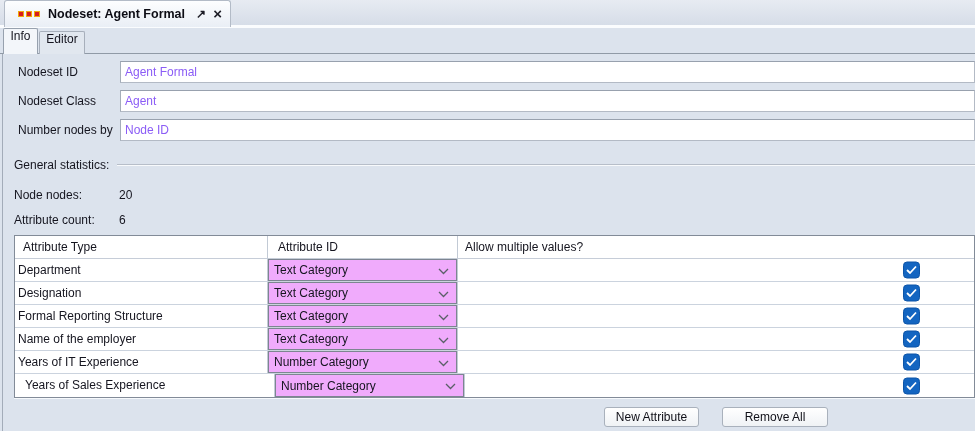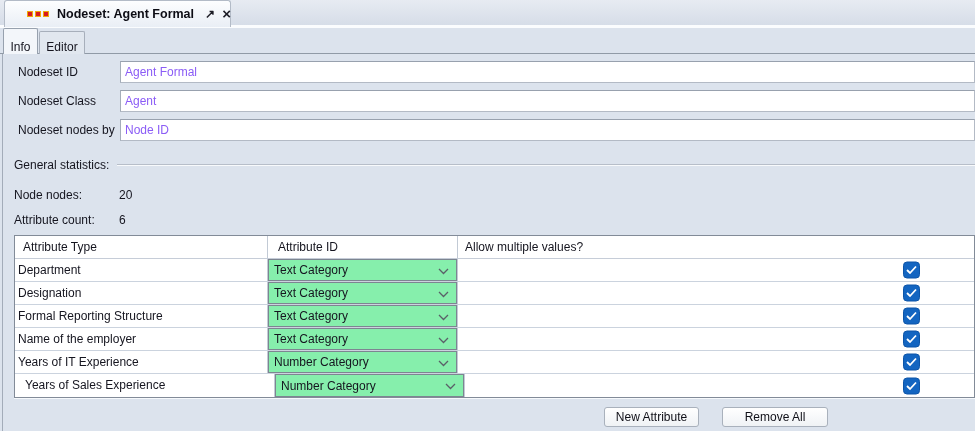--- a/index.html
+++ b/index.html
@@ -8,29 +8,29 @@
     background:#dce3ed;color:#15151f;
     font-family:"Liberation Sans",sans-serif;font-size:12px;
   }
   
   .doc-strip{position:absolute;left:0;top:0;width:975px;height:25px;
     background:linear-gradient(#e7ebf2,#d6dde8);}
   .white-sep{position:absolute;left:0;top:25px;width:975px;height:3px;background:#fafcfe;}
   .doc-tab{position:absolute;left:4px;top:0;width:227px;height:27px;
     background:linear-gradient(#fdfeff,#e9eef5);
     border:1px solid #b3bbc7;border-bottom:none;border-radius:3px 3px 0 0;
-    box-sizing:border-box;display:flex;align-items:center;padding:0 22px;z-index:3;}
+    box-sizing:border-box;display:flex;align-items:center;padding:0 13px;z-index:3;}
   .sq-icon{display:inline-flex;gap:2px;margin-right:8px;}
   .sq-icon i{display:block;width:6px;height:6px;background:#d81c1c;border:1px solid #efa90a;box-sizing:border-box;}
   .doc-title{font-weight:bold;font-size:12.5px;color:#0c0c14;white-space:nowrap;}
   .float-ic{margin-left:11px;font-weight:bold;font-size:12px;color:#1d1d26;cursor:pointer;}
   .close-ic{margin-left:7px;font-weight:bold;font-size:15px;line-height:12px;color:#1d1d26;cursor:pointer;}
   
   .sub-tab{position:absolute;box-sizing:border-box;z-index:2;
-    display:flex;align-items:flex-end;justify-content:center;cursor:pointer;}
+    display:flex;align-items:flex-start;justify-content:center;cursor:pointer;}
   .sub-tab.active{left:3px;top:28px;width:35px;height:26px;background:#f3f6fa;
     border:1px solid #97a1ae;border-bottom:none;border-radius:2px 2px 0 0;}
   .sub-tab.idle{left:39px;top:31px;width:46px;height:23px;background:#e1e7ef;
     border:1px solid #a7afbb;border-bottom:none;border-radius:2px 2px 0 0;}
   .content-top-border{position:absolute;left:0;top:53px;width:975px;height:1px;background:#909aa6;z-index:1;}
   .content-left-border{position:absolute;left:2px;top:54px;width:1px;height:377px;background:#a3acb9;}
   
   .f-label{position:absolute;left:18px;height:14px;line-height:14px;color:#15151f;}
   .f-input{position:absolute;left:120px;width:855px;height:22px;box-sizing:border-box;
     border:1px solid #b3bac5;border-top-color:#98a1ae;border-left-color:#a4adba;
@@ -51,21 +51,21 @@
   .trow{border-bottom:1px solid #cbd3de;}
   .trow:last-child{border-bottom:none;padding-left:7px;}
   .th{line-height:22px;white-space:nowrap;overflow:hidden;color:#14141e;}
   .th.c1{padding-left:10px;border-right:1px solid #c2cad5;}
   .th.c2{padding-left:8px;border-right:1px solid #c2cad5;}
   .th.c3{padding-left:7px;}
   .td1{line-height:22px;padding-left:3px;border-right:1px solid #c2cad5;white-space:nowrap;overflow:hidden;}
   .td2{position:relative;border-right:1px solid #c2cad5;}
   .td3{position:relative;}
   .combo{position:absolute;left:0;top:0;right:0;bottom:0;box-sizing:border-box;
-    border:1px solid #7d8591;background:#86efac;display:flex;align-items:center;
+    border:1px solid #7d8591;background:#f0abfc;display:flex;align-items:center;
     padding-left:5px;cursor:pointer;white-space:nowrap;overflow:hidden;}
   .combo svg{position:absolute;right:7px;top:8px;}
   .checkbox{position:absolute;right:54px;top:50%;transform:translateY(-50%);
     width:17px;height:17px;background:#1365c1;border:1px solid #0d55a8;
     border-radius:4px;box-sizing:border-box;cursor:pointer;
     display:flex;align-items:center;justify-content:center;}
   
   .btn{position:absolute;top:407px;height:20px;box-sizing:border-box;
     background:linear-gradient(#ffffff,#eff2f5);border:1px solid #a9b1bc;border-radius:3px;
     font-family:"Liberation Sans",sans-serif;font-size:12px;color:#101018;
@@ -95,21 +95,21 @@
 <div class="sub-tab idle">
   <span>Editor</span>
 </div>
 <div class="content-top-border"></div>
 <div class="content-left-border"></div>
 
 <div class="f-label" style="top:65px;">Nodeset ID</div>
 <input class="f-input" style="top: 61px;" value="Agent Formal">
 <div class="f-label" style="top:94px;">Nodeset Class</div>
 <input class="f-input" style="top: 90px;" value="Agent">
-<div class="f-label" style="top:123px;">Nodeset nodes by</div>
+<div class="f-label" style="top:123px;">Number nodes by</div>
 <input class="f-input" style="top: 119px;" value="Node ID">
 
 <div class="sect-label">General statistics:</div>
 <div class="groove"></div>
 <div class="stat-label" style="top:188px;">Node nodes:</div>
 <div class="stat-value" style="top:188px;">20</div>
 <div class="stat-label" style="top:213px;">Attribute count:</div>
 <div class="stat-value" style="top:213px;">6</div>
 
 <div class="attr-table">

